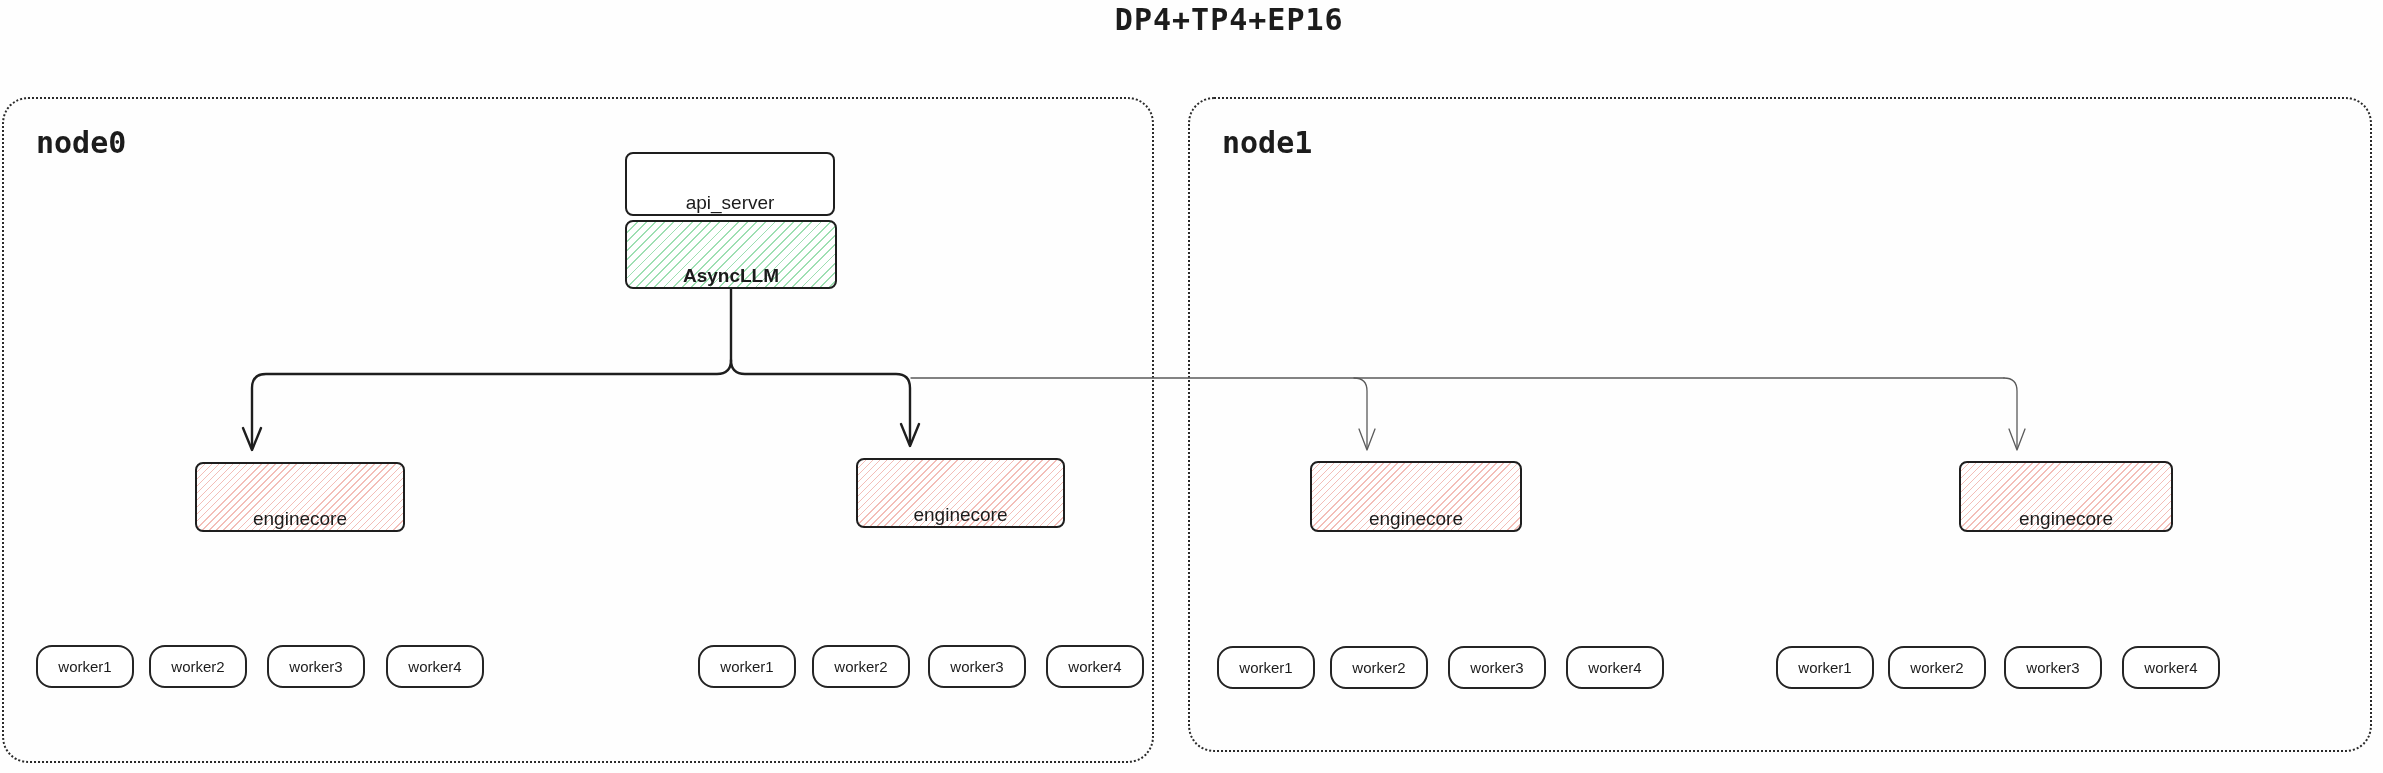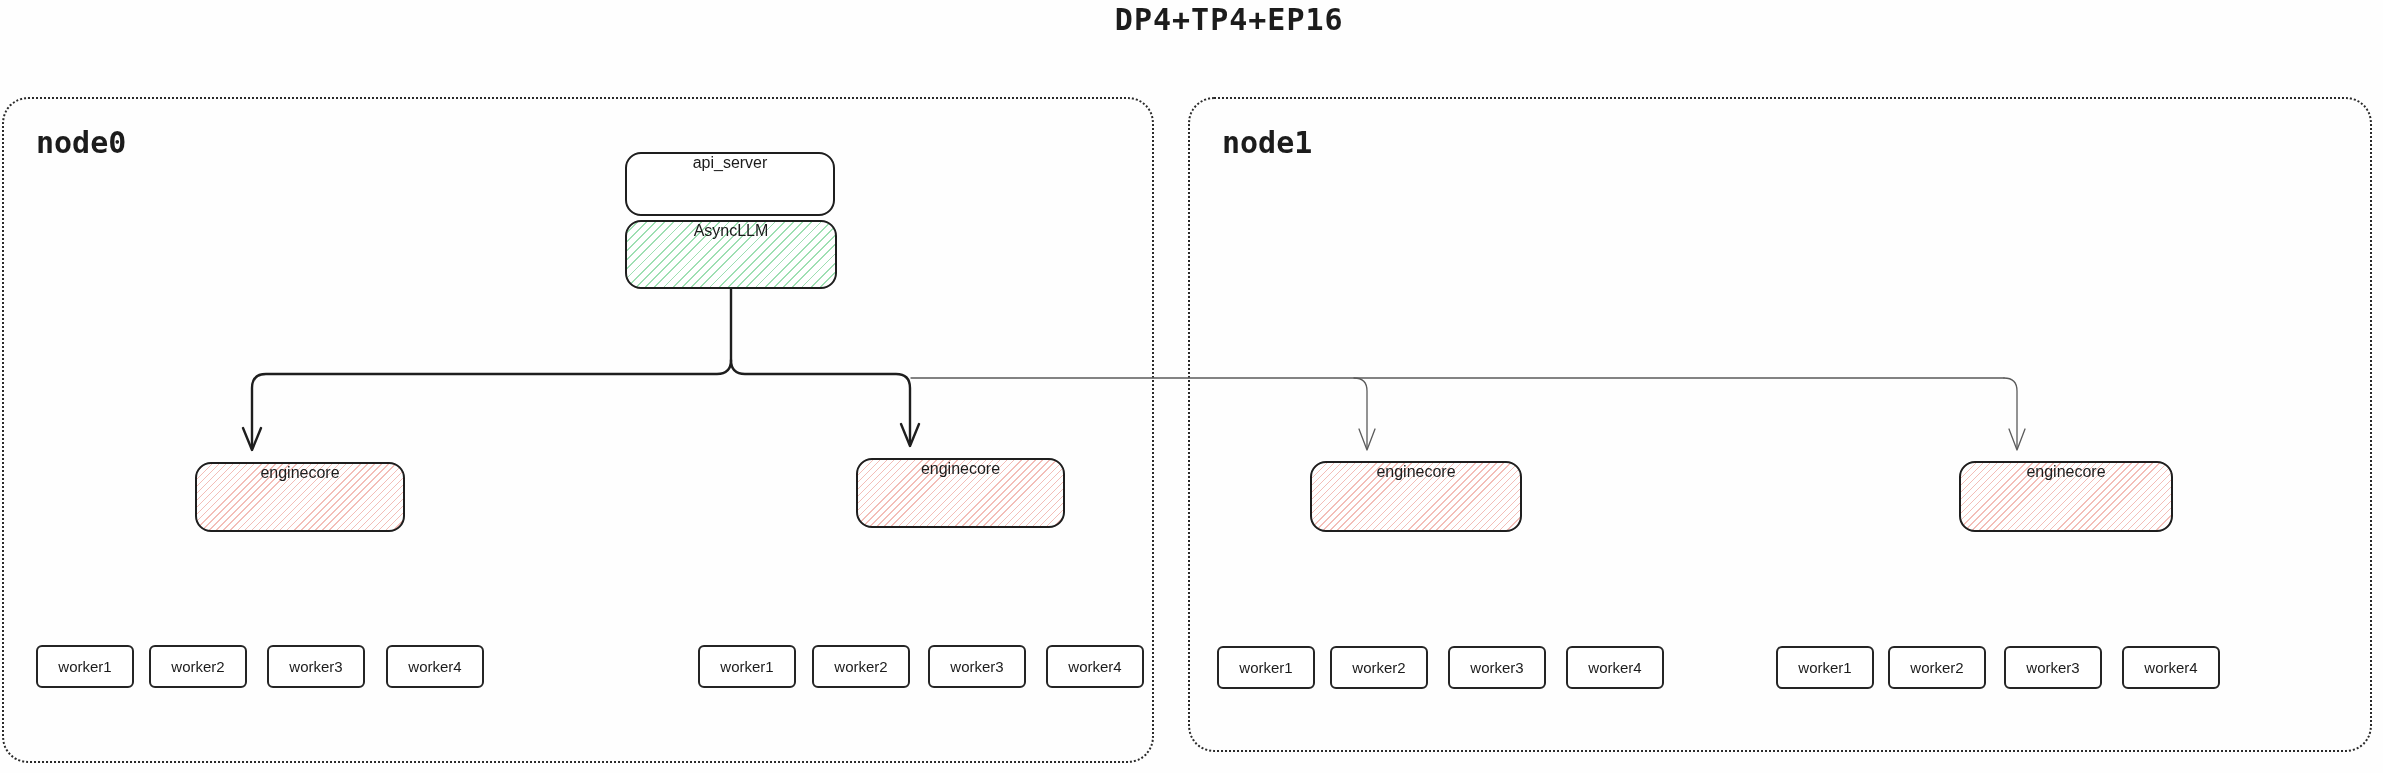--- a/index.html
+++ b/index.html
@@ -23,38 +23,38 @@
     background:transparent;
     box-sizing:border-box;
   }
   .node-label{
     position:absolute;left:32px;top:26px;
     font-family:"DejaVu Sans Mono", monospace;
     font-size:30px;font-weight:bold;color:#1c1c1c;
   }
   .box{
     position:absolute;box-sizing:border-box;
-    border:2px solid #1e1e1e;border-radius:16px;
+    border:2px solid #1e1e1e;border-radius:8px;
     background:#fff;
-    display:flex;align-items:flex-start;justify-content:center;
-    font-size:16px;color:#1b1b1b;
+    display:flex;align-items:flex-end;justify-content:center;
+    font-size:19px;color:#1b1b1b;
   }
   .hatch-green{
     background-color:#fff;
     background-image:repeating-linear-gradient(135deg,#9edfb2 0,#9edfb2 1.3px,transparent 1.3px,transparent 6.5px);
   }
   .hatch-red{
     background-color:#fff;
     background-image:repeating-linear-gradient(135deg,#f3beb8 0,#f3beb8 1px,transparent 1px,transparent 5px);
     margin-left:48px;
   }
   .worker{
     position:absolute;box-sizing:border-box;
     width:98px;height:43px;
-    border:2px solid #242424;border-radius:6px;
+    border:2px solid #242424;border-radius:16px;
     background:#fff;
     display:flex;align-items:center;justify-content:center;
     font-size:15px;color:#1b1b1b;
   }
   svg.connectors{position:absolute;left:0;top:0;z-index:1;pointer-events:none;}
   .node-container{z-index:0;}
   .box,.worker{z-index:2;}
 </style>
 </head>
 <body>
@@ -83,21 +83,21 @@
   <div class="node-label">node0</div>
 </div>
 
 <div class="node-container" style="left:1188px;top:97px;width:1184px;height:655px;">
   <div class="node-label">node1</div>
 </div>
 
 <div class="box" style="left:625px;top:152px;width:210px;height:64px;">
   <span>api_server</span>
 </div>
-<div class="box hatch-green" style="left:625px;top:220px;width:212px;height:69px;">
+<div class="box hatch-green" style="left:625px;top:220px;width:212px;height:69px;font-weight:bold;">
   <span>AsyncLLM</span>
 </div>
 
 <div class="box hatch-red" style="left:147px;top:462px;width:210px;height:70px;">
   <span>enginecore</span>
 </div>
 <div class="box hatch-red" style="left:808px;top:458px;width:209px;height:70px;">
   <span>enginecore</span>
 </div>
 <div class="box hatch-red" style="left:1262px;top:461px;width:212px;height:71px;">

